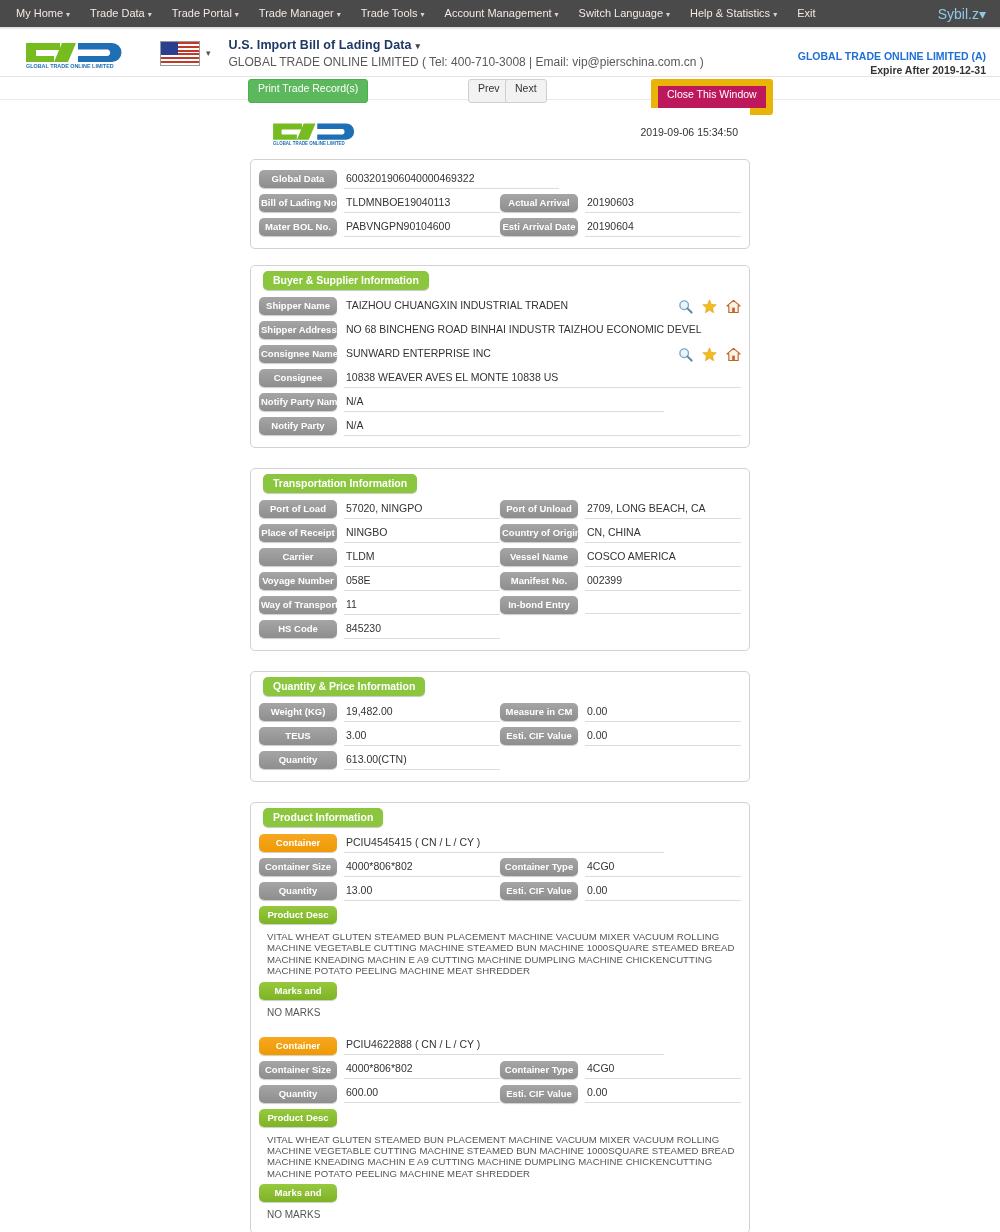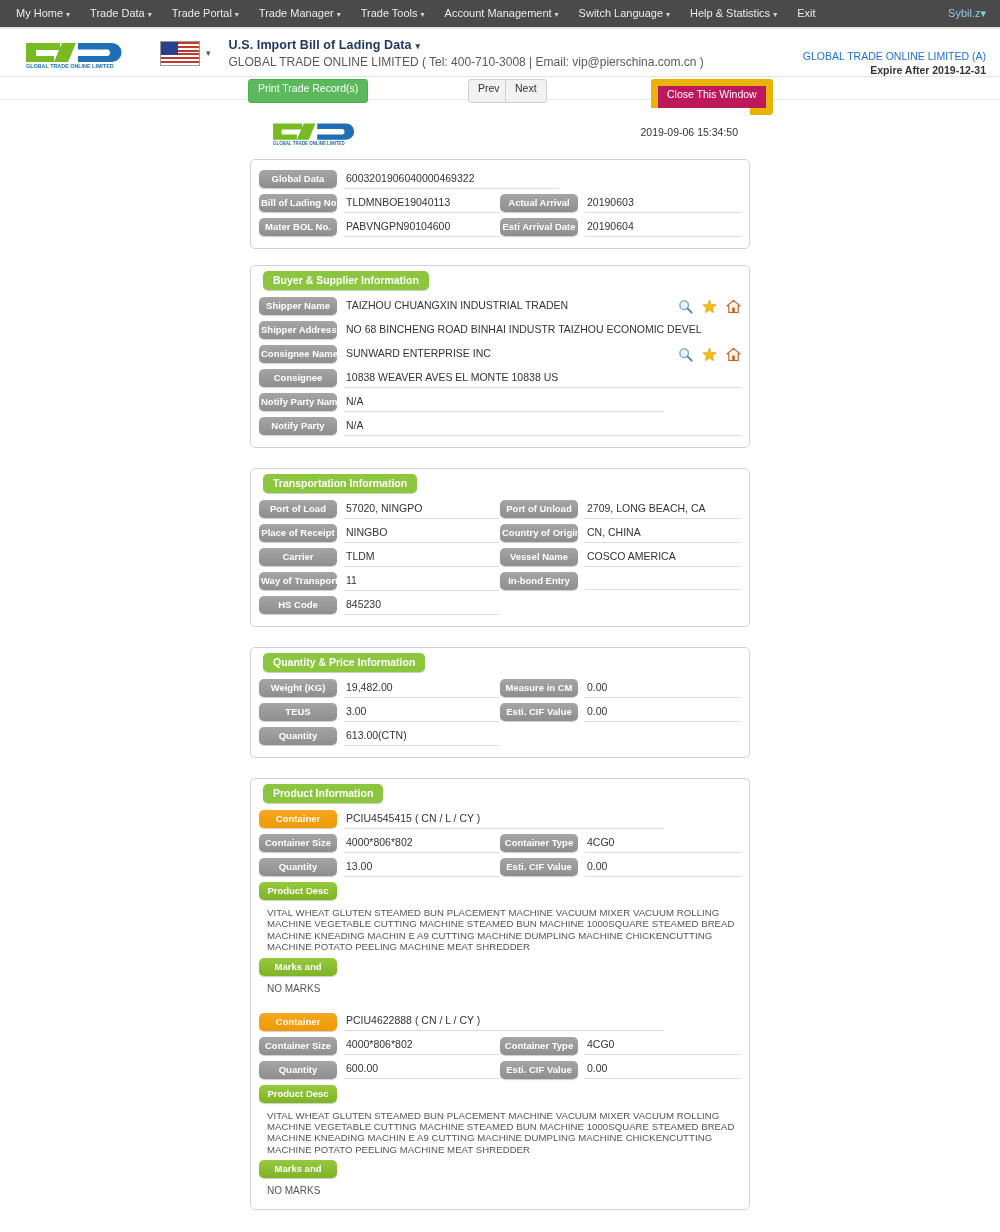--- a/index.html
+++ b/index.html
@@ -30,21 +30,21 @@
     line-height: 17px;
   }
   .topnav .nav-item .caret {
     font-size: 8px;
     margin-left: 3px;
     color: #ded3cc;
   }
   .topnav .spacer { flex: 1; }
   .topnav .nav-user {
     color: #8fc9e8;
-    font-size: 11px;
+    font-size: 14px;
     padding: 0 8px;
     cursor: pointer;
   }
   .topnav-shadow {
     height: 3px;
     background: linear-gradient(to bottom, #d8d8d8, #ffffff);
   }
 
   
   .header {
@@ -98,21 +98,21 @@
     color: #595959;
     margin-top: 3px;
   }
   .acct-block {
     position: absolute;
     right: 14px;
     top: 19px;
     text-align: right;
     line-height: 14px;
   }
-  .acct-name { color: #1f6fd6; font-size: 10.5px; font-weight: normal; }
+  .acct-name { color: #1f6fd6; font-size: 10.5px; font-weight: bold; }
   .acct-expire { color: #333; font-size: 10.5px; font-weight: bold; }
   .acct-range { color: #333; font-size: 10.5px; }
 
   
   .toolbar {
     position: relative;
     height: 24px;
     border-top: 1px solid #e4e4e4;
     border-bottom: 1px solid #e9e9e9;
     background: #fff;
@@ -435,20 +435,30 @@
             <div class="lbl">Carrier</div>
             <div class="val">TLDM</div>
           </div>
       <div class="half">
             <div class="lbl">Vessel Name</div>
             <div class="val">COSCO AMERICA</div>
           </div>
     </div>
     <div class="row">
       <div class="half">
+            <div class="lbl">Voyage Number</div>
+            <div class="val">058E</div>
+          </div>
+      <div class="half">
+            <div class="lbl">Manifest No.</div>
+            <div class="val">002399</div>
+          </div>
+    </div>
+    <div class="row">
+      <div class="half">
             <div class="lbl">Way of Transport</div>
             <div class="val">11</div>
           </div>
       <div class="half">
             <div class="lbl">In-bond Entry</div>
             <div class="val"></div>
           </div>
     </div>
     <div class="row">
       <div class="half">

